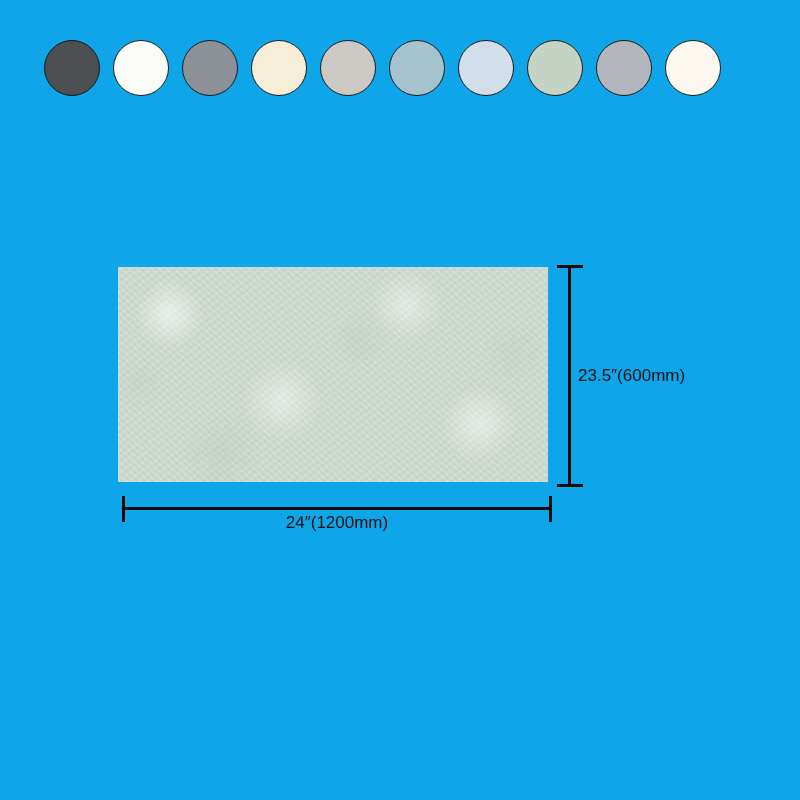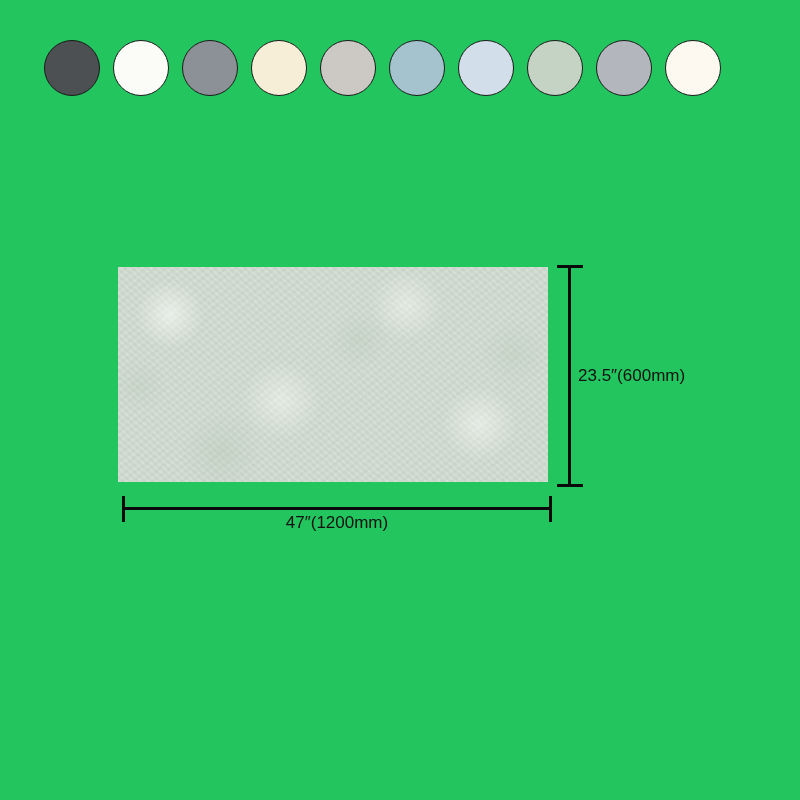--- a/index.html
+++ b/index.html
@@ -153,21 +153,21 @@
     text-align: center;
     font-size: 17px;
     line-height: 20px;
     color: #111111;
     white-space: nowrap;
   }
 </style>
 </head>
 <body>
 
-<div id="page" style="background-color: #22c55e; text-decoration: underline;">
+<div id="page" style="background-color: #0ea5e9; text-decoration: underline;">
 
   <div class="swatch-strip">
 
     <div class="swatch" style="left: 44px; background-color: rgb(76, 80, 82); border-color: rgb(26, 26, 26);" title="charcoal-grey"></div>
     <div class="swatch" style="left: 113px; background-color: rgb(251, 251, 248); border-color: rgb(26, 26, 26);" title="off-white"></div>
     <div class="swatch" style="left: 182px; background-color: rgb(139, 145, 150); border-color: rgb(26, 26, 26);" title="medium-grey"></div>
     <div class="swatch" style="left: 251px; background-color: rgb(247, 238, 215); border-color: rgb(26, 26, 26);" title="cream-beige"></div>
     <div class="swatch" style="left: 320px; background-color: rgb(204, 201, 196); border-color: rgb(26, 26, 26);" title="warm-light-grey"></div>
     <div class="swatch" style="left: 389px; background-color: rgb(165, 194, 207); border-color: rgb(26, 26, 26);" title="steel-blue"></div>
     <div class="swatch" style="left: 458px; background-color: rgb(210, 223, 234); border-color: rgb(26, 26, 26);" title="pale-blue"></div>
@@ -182,17 +182,17 @@
     <div class="tile" style="background-color: rgb(206, 217, 206);"></div>
 
     <div class="dim-cap-v-top" style="background-color: rgb(10, 10, 10);"></div>
     <div class="dim-line-v" style="background-color: rgb(10, 10, 10);"></div>
     <div class="dim-cap-v-bottom" style="background-color: rgb(10, 10, 10);"></div>
     <div class="dim-label-height">23.5″(600mm)</div>
 
     <div class="dim-cap-h-left" style="background-color: rgb(10, 10, 10);"></div>
     <div class="dim-line-h" style="background-color: rgb(10, 10, 10);"></div>
     <div class="dim-cap-h-right" style="background-color: rgb(10, 10, 10);"></div>
-    <div class="dim-label-width">47″(1200mm)</div>
+    <div class="dim-label-width">24″(1200mm)</div>
 
   </div>
 
 </div>
 
 </body></html>

